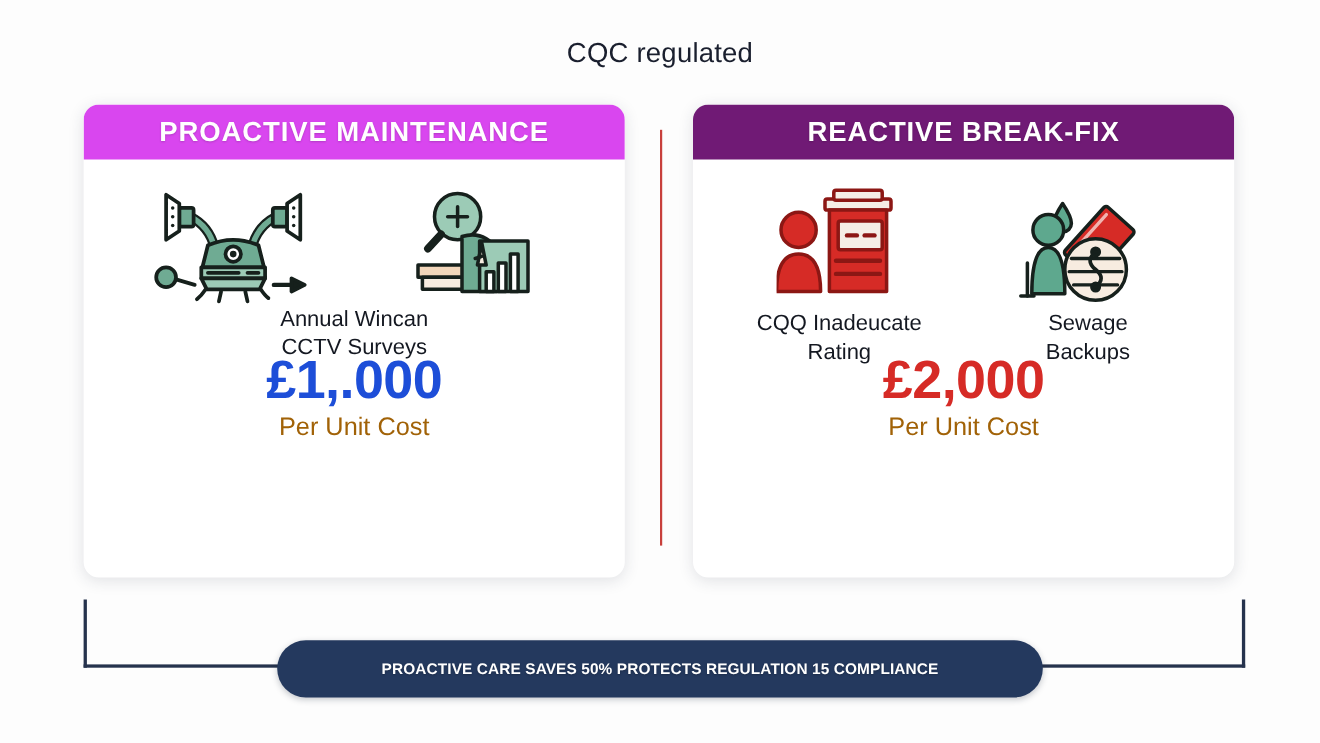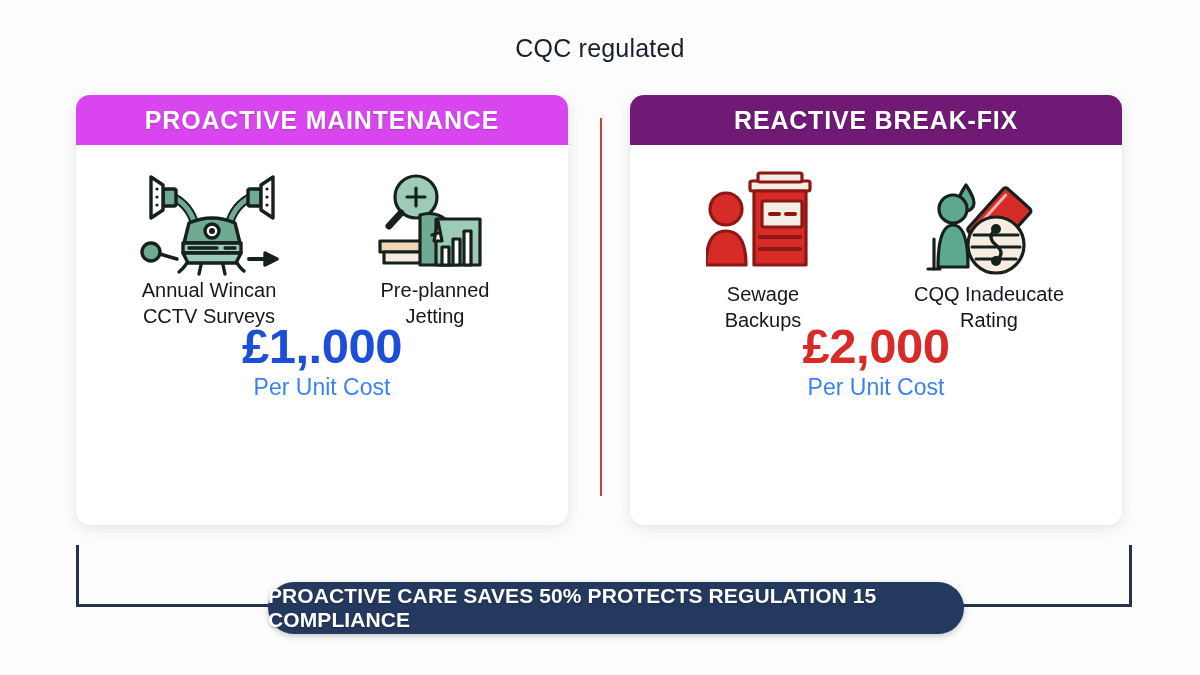--- a/index.html
+++ b/index.html
@@ -87,21 +87,21 @@
 
   .price-block { position:absolute; bottom:44px; left:0; width:100%; text-align:center; }
   .price {
     font-size:49px;
     font-weight:bold;
     line-height:1.05;
     letter-spacing:-.5px;
   }
   .price-green { color:#1d4ed8; }
   .price-red   { color:#d62b26; }
-  .price-sub { font-size:23px; color:#3b82f6; margin-top:2px; }
+  .price-sub { font-size:23px; color:#a16207; margin-top:2px; }
 
   
   .divider {
     position:absolute;
     left:600px; top:118px;
     width:2px; height:378px;
     background:#c8403c;
   }
 
   
@@ -114,26 +114,25 @@
     border-bottom:3px solid #26334d;
   }
   .banner {
     position:absolute;
     left:252px; top:582px;
     width:696px; height:52px;
     background:#24395e;
     border-radius:26px;
     display:flex; align-items:center; justify-content:center;
     color:#fff;
-    font-size:21px;
+    font-size:14px;
     font-weight:bold;
     letter-spacing:.1px;
     text-shadow:0 1px 2px rgba(0,0,0,.25);
     box-shadow:0 2px 6px rgba(20,30,50,.25);
-    margin-left:16px;
   }
 </style>
 </head>
 <body>
 
 <div class="page-title">CQC regulated</div>
 
 <div class="card" id="card-left">
   <div class="card-header hdr-green">PROACTIVE MAINTENANCE</div>
   <div class="card-body">
@@ -193,24 +192,20 @@
           </g>
         </svg>
       </div>
     </div>
 
     <div class="label-row">
       <div class="label-cell">
         <span style="white-space:pre-line">Annual Wincan
 CCTV Surveys</span>
       </div>
-      <div class="label-cell">
-        <span style="white-space:pre-line">Pre-planned
-Jetting</span>
-      </div>
     </div>
 
     <div class="price-block">
       <div class="price price-green">£1,.000</div>
       <div class="price-sub">Per Unit Cost</div>
     </div>
   </div>
 </div>
 
 <div class="card" id="card-right">
@@ -254,26 +249,26 @@
             <circle cx="72" cy="62" r="3.4" fill="#16201c"></circle>
             <circle cx="72" cy="94" r="3.4" fill="#16201c"></circle>
           </g>
         </svg>
       </div>
     </div>
 
 
     <div class="label-row" style="margin-top:4px">
       <div class="label-cell">
+        <span style="white-space:pre-line">CQQ Inadeucate
+Rating</span>
+      </div>
+      <div class="label-cell">
         <span style="white-space:pre-line">Sewage
 Backups</span>
-      </div>
-      <div class="label-cell">
-        <span style="white-space:pre-line">CQQ Inadeucate
-Rating</span>
       </div>
     </div>
 
     <div class="price-block">
       <div class="price price-red">£2,000</div>
       <div class="price-sub">Per Unit Cost</div>
     </div>
   </div>
 </div>
 

